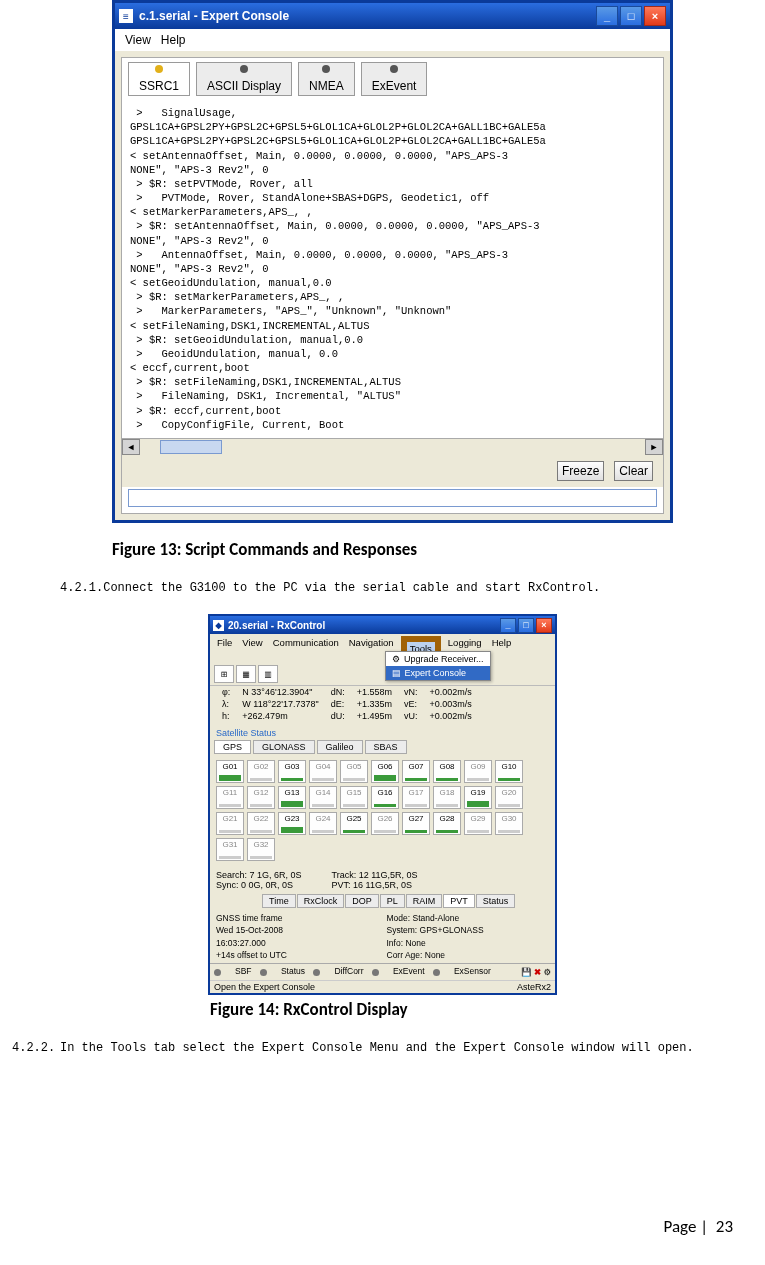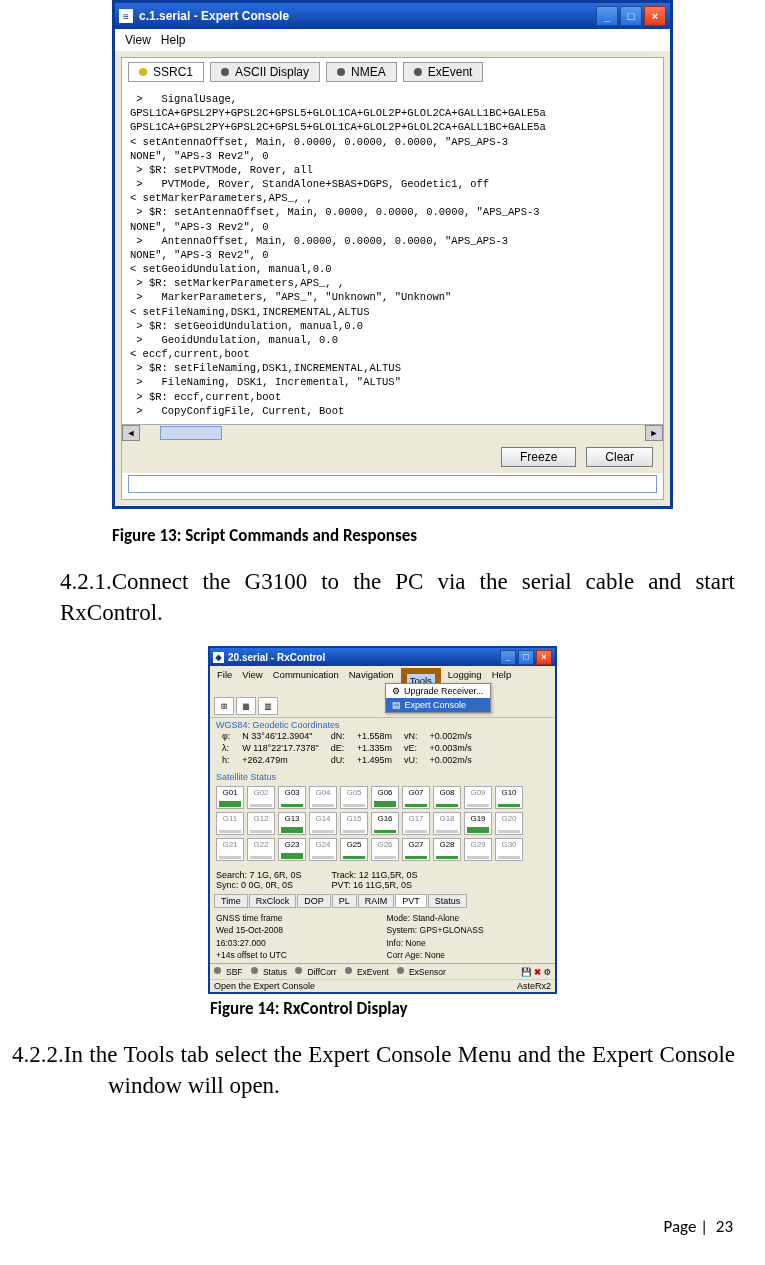--- a/index.html
+++ b/index.html
@@ -81,20 +81,21 @@
     padding: 4px 6px;
     font-size: 12px;
   }
   .tab {
     border: 1px solid #9a9a9a;
     background:#ececec;
     padding: 2px 10px;
     display: flex;
     align-items: center;
     gap: 6px;
+    flex-direction: column;
   }
   .tab.active { background:#fff; }
   .dot {
     width: 8px; height: 8px;
     border-radius: 50%;
     background: #555;
     display:inline-block;
   }
   .dot.gold { background:#e2b01a; }
   .console-text {
@@ -120,21 +121,21 @@
   .hscroll .thumb {
     width:60px;height:12px;background:#c8d8f0;border:1px solid #7a9ad0;margin-left:20px;
   }
   .btn-row {
     display:flex;justify-content:flex-end;gap:10px;padding:6px 10px;background:#ece9d8;
   }
   .xp-btn {
     border:1px solid #7a7a7a;
     background:linear-gradient(#fefefe,#e0e0e0);
     font-size:12px;
-    padding:2px 18px;
+    padding:2px 4px;
   }
   .input-row {
     padding: 2px 6px 6px 6px;
     background:#fff;
   }
   .input-line {
     border:1px solid #7a9ad0;
     height:16px;
     background:#fff;
   }
@@ -157,22 +158,22 @@
 
   
   .h2 {
     font-family: Arial, sans-serif;
     font-weight: bold;
     font-size: 26px;
     margin: 30px 0 18px 0;
   }
   .h2 .num { display:inline-block; width:110px;}
   .body-text {
-    font-family: Liberation Serif, serif;
-    font-size: 23px;
+    font-family: Liberation Mono, monospace;
+    font-size: 12px;
     line-height: 1.35;
     margin: 0 0 18px 0;
     text-align: justify;
   }
   .body-text .num { display:inline-block;}
   .para422 { padding-left: 30px; }
   .para422 .wrap { display:block; padding-left:48px; text-indent:-48px;}
 
   
   .rxwin {
@@ -224,30 +225,30 @@
   .sat-cell {
     width:26px;height:20px;border:1px solid #aaa;background:#fefefe;
     font-size:8px;text-align:center;line-height:10px;padding-top:1px;
     position:relative;color:#888;
   }
   .sat-cell.on {color:#000;}
   .sat-bar {position:absolute;bottom:1px;left:2px;right:2px;height:3px;background:#ccc;}
   .sat-bar.g {background:#3a9a3a;}
   .sat-bar.g2 {background:#3a9a3a;box-shadow:0 -3px 0 #3a9a3a;}
   .searchsync {font-size:9px;padding:2px 6px;display:flex;gap:30px;}
-  .info-tabs {display:flex;gap:1px;padding:2px 4px;font-size:9px;}
+  .info-tabs {display:flex;gap:1px;padding:2px 4px;font-size:9px;margin-left:48px;}
   .info-tab {border:1px solid #aaa;background:#ececec;padding:1px 6px;}
   .info-tab.active{background:#fff;}
   .info-cols {display:flex;gap:8px;padding:2px 6px;font-size:8.5px;}
   .info-col {flex:1;line-height:1.45;}
   .statusbar {
     border-top:1px solid #aaa;padding:2px 4px;font-size:8.5px;
     display:flex;align-items:center;justify-content:space-between;background:#ece9d8;
   }
-  .statusbar .itm {display:inline-flex;align-items:flex-start;gap:5px;margin-right:6px;}
+  .statusbar .itm {display:inline-flex;align-items:flex-end;gap:14px;margin-right:6px;}
   .sdot{width:7px;height:7px;border-radius:50%;background:#777;}
   .openline {font-size:9px;padding:1px 4px;display:flex;justify-content:space-between;border-top:1px solid #ccc;}
 
   
   .footer {
     position:absolute;
     bottom: 28px;
     right: 32px;
     font-family: Calibri, Arial, sans-serif;
     font-size: 17px;
@@ -372,21 +373,20 @@
             <span>Expert Console</span>
           </div>
       </div>
     </div>
     <div class="rx-toolbar">
       <span class="tb-icon">⊞</span>
       <span class="tb-icon">▦</span>
       <span class="tb-icon">▥</span>
     </div>
 
-    <div class="section-label">WGS84: Geodetic Coordinates</div>
     <div class="coords">
       <table>
         <tbody>
             <tr>
           <td>φ:</td>
           <td>N 33°46'12.3904"</td>
           <td>dN:</td>
           <td>+1.558m</td>
           <td>vN:</td>
           <td>+0.002m/s</td>
@@ -405,20 +405,26 @@
           <td>dU:</td>
           <td>+1.495m</td>
           <td>vU:</td>
           <td>+0.002m/s</td>
         </tr>
       </tbody>
         </table>
     </div>
 
     <div class="section-label">Satellite Status</div>
+    <div class="sat-tabs">
+      <span class="sat-tab active">GPS</span>
+      <span class="sat-tab">GLONASS</span>
+      <span class="sat-tab">Galileo</span>
+      <span class="sat-tab">SBAS</span>
+    </div>
     <div class="sat-grid" id="sat-grid">
         <div class="sat-row">
           <div class="sat-cell on">G01<div class="sat-bar g2"></div></div>
           <div class="sat-cell">G02<div class="sat-bar"></div></div>
           <div class="sat-cell on">G03<div class="sat-bar g"></div></div>
           <div class="sat-cell">G04<div class="sat-bar"></div></div>
           <div class="sat-cell">G05<div class="sat-bar"></div></div>
           <div class="sat-cell on">G06<div class="sat-bar g2"></div></div>
           <div class="sat-cell on">G07<div class="sat-bar g"></div></div>
           <div class="sat-cell on">G08<div class="sat-bar g"></div></div>
@@ -442,20 +448,24 @@
           <div class="sat-cell">G22<div class="sat-bar"></div></div>
           <div class="sat-cell on">G23<div class="sat-bar g2"></div></div>
           <div class="sat-cell">G24<div class="sat-bar"></div></div>
           <div class="sat-cell on">G25<div class="sat-bar g"></div></div>
           <div class="sat-cell">G26<div class="sat-bar"></div></div>
           <div class="sat-cell on">G27<div class="sat-bar g"></div></div>
           <div class="sat-cell on">G28<div class="sat-bar g"></div></div>
           <div class="sat-cell">G29<div class="sat-bar"></div></div>
           <div class="sat-cell">G30<div class="sat-bar"></div></div>
         </div>
+        <div class="sat-row">
+          <div class="sat-cell">G31<div class="sat-bar"></div></div>
+          <div class="sat-cell">G32<div class="sat-bar"></div></div>
+        </div>
       </div>
 
     <div class="searchsync">
       <div>
         <div>Search:   7   1G, 6R, 0S</div>
         <div>Sync:    0   0G, 0R, 0S</div>
       </div>
       <div>
         <div>Track:   12   11G,5R, 0S</div>
         <div>PVT:    16   11G,5R, 0S</div>

